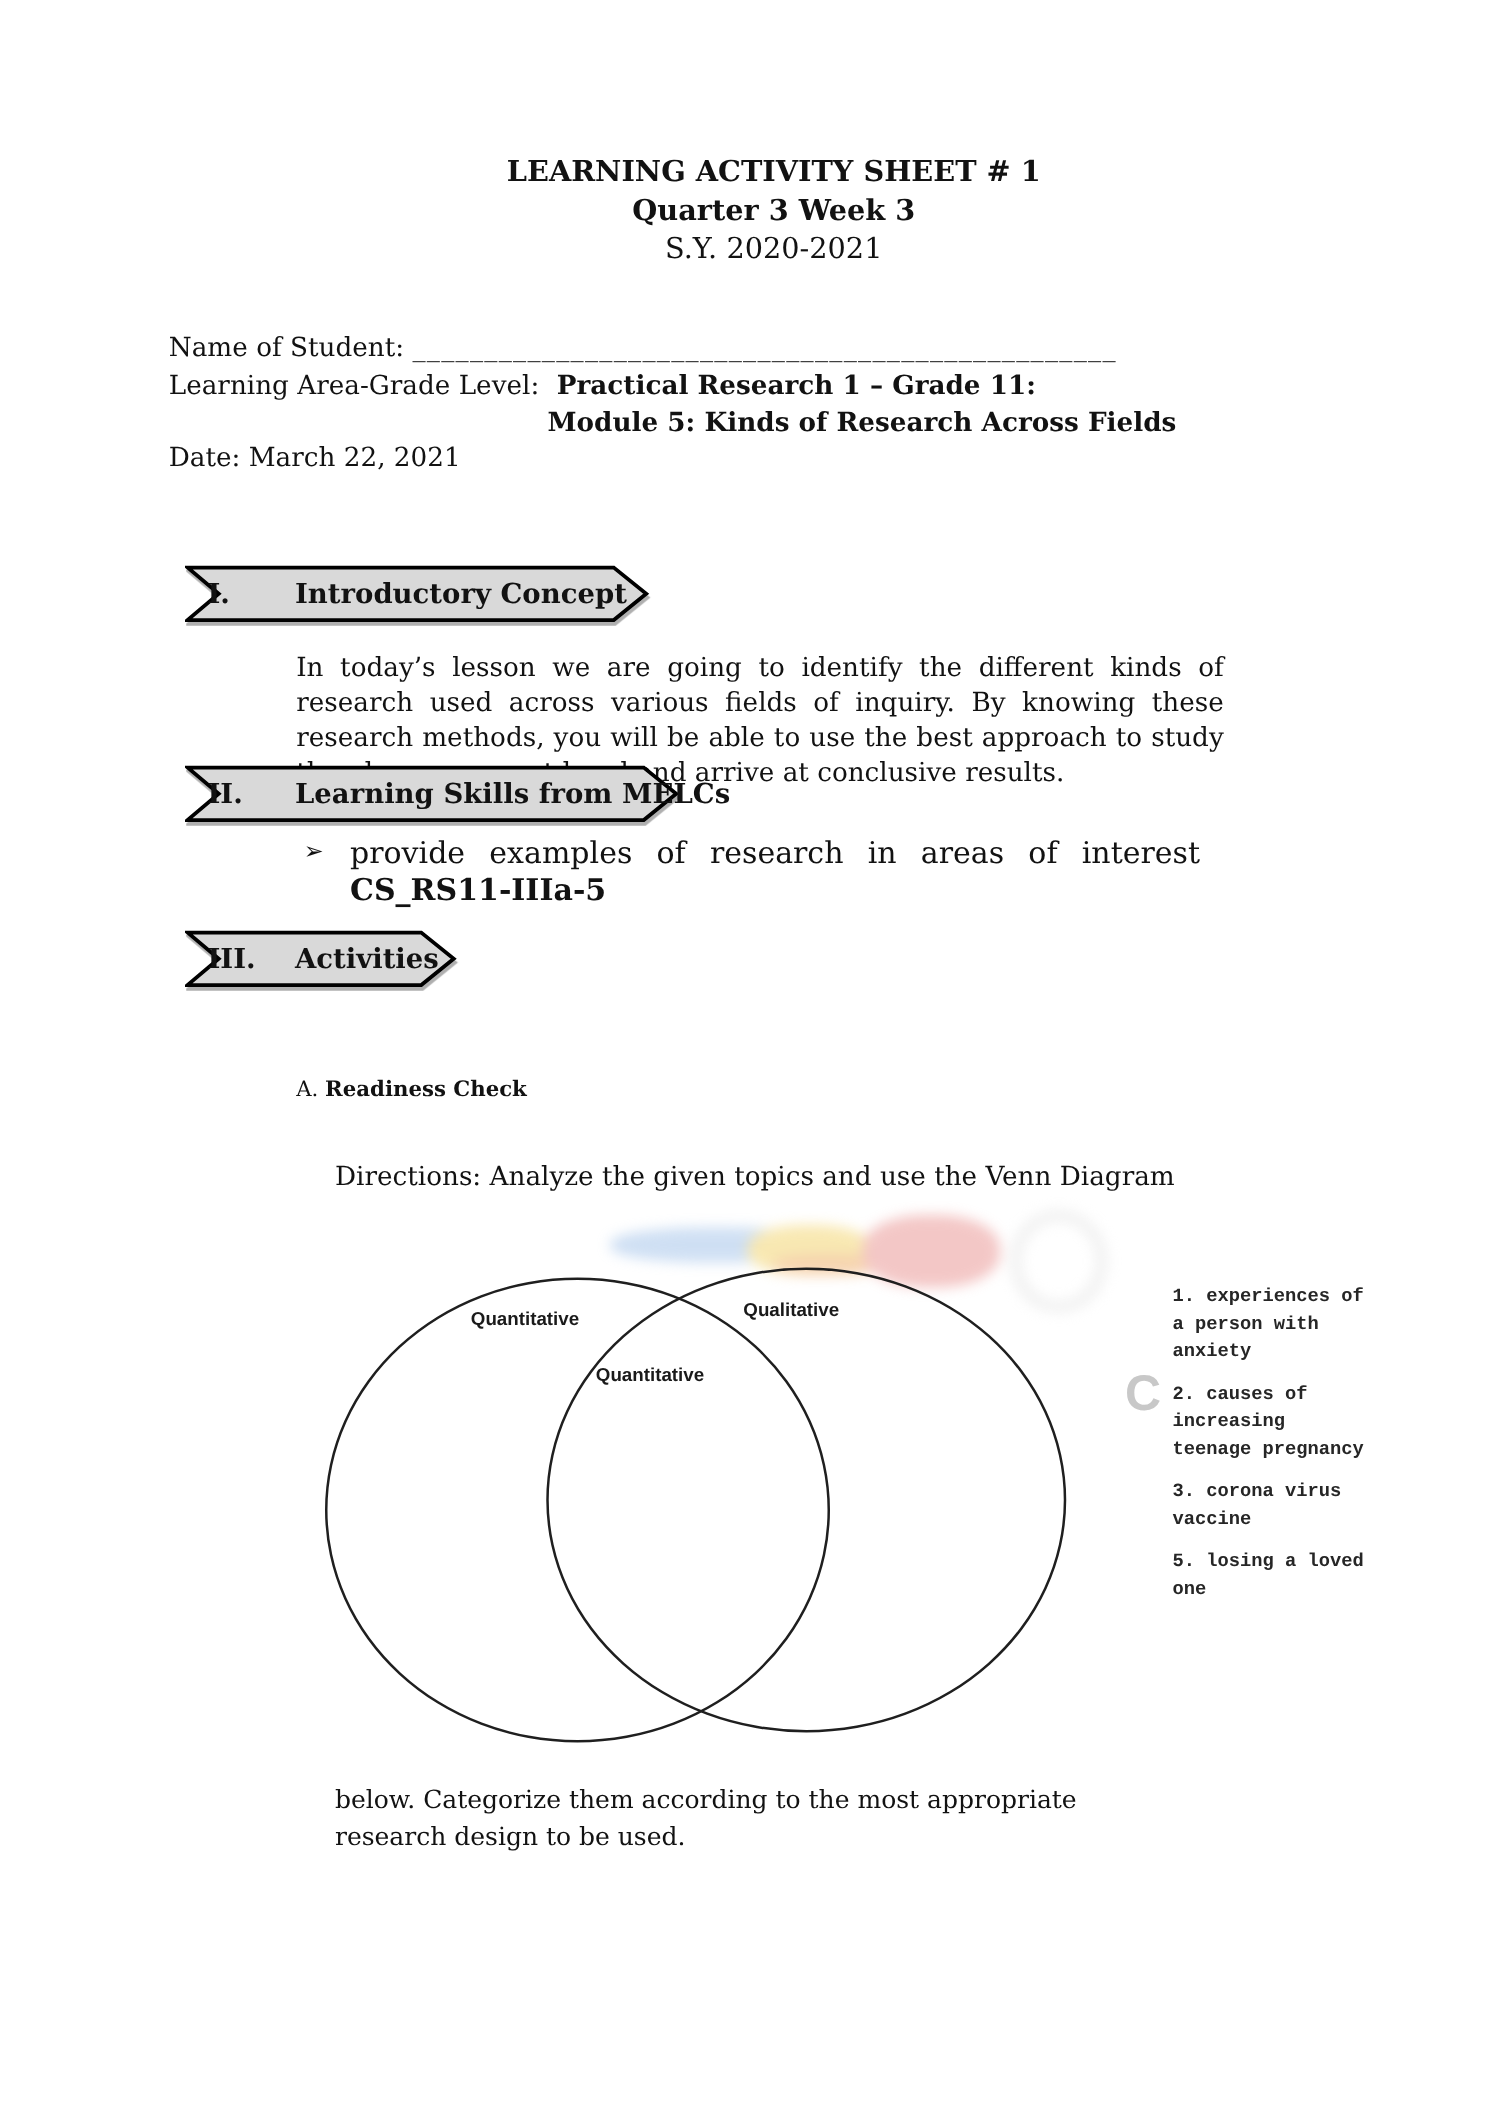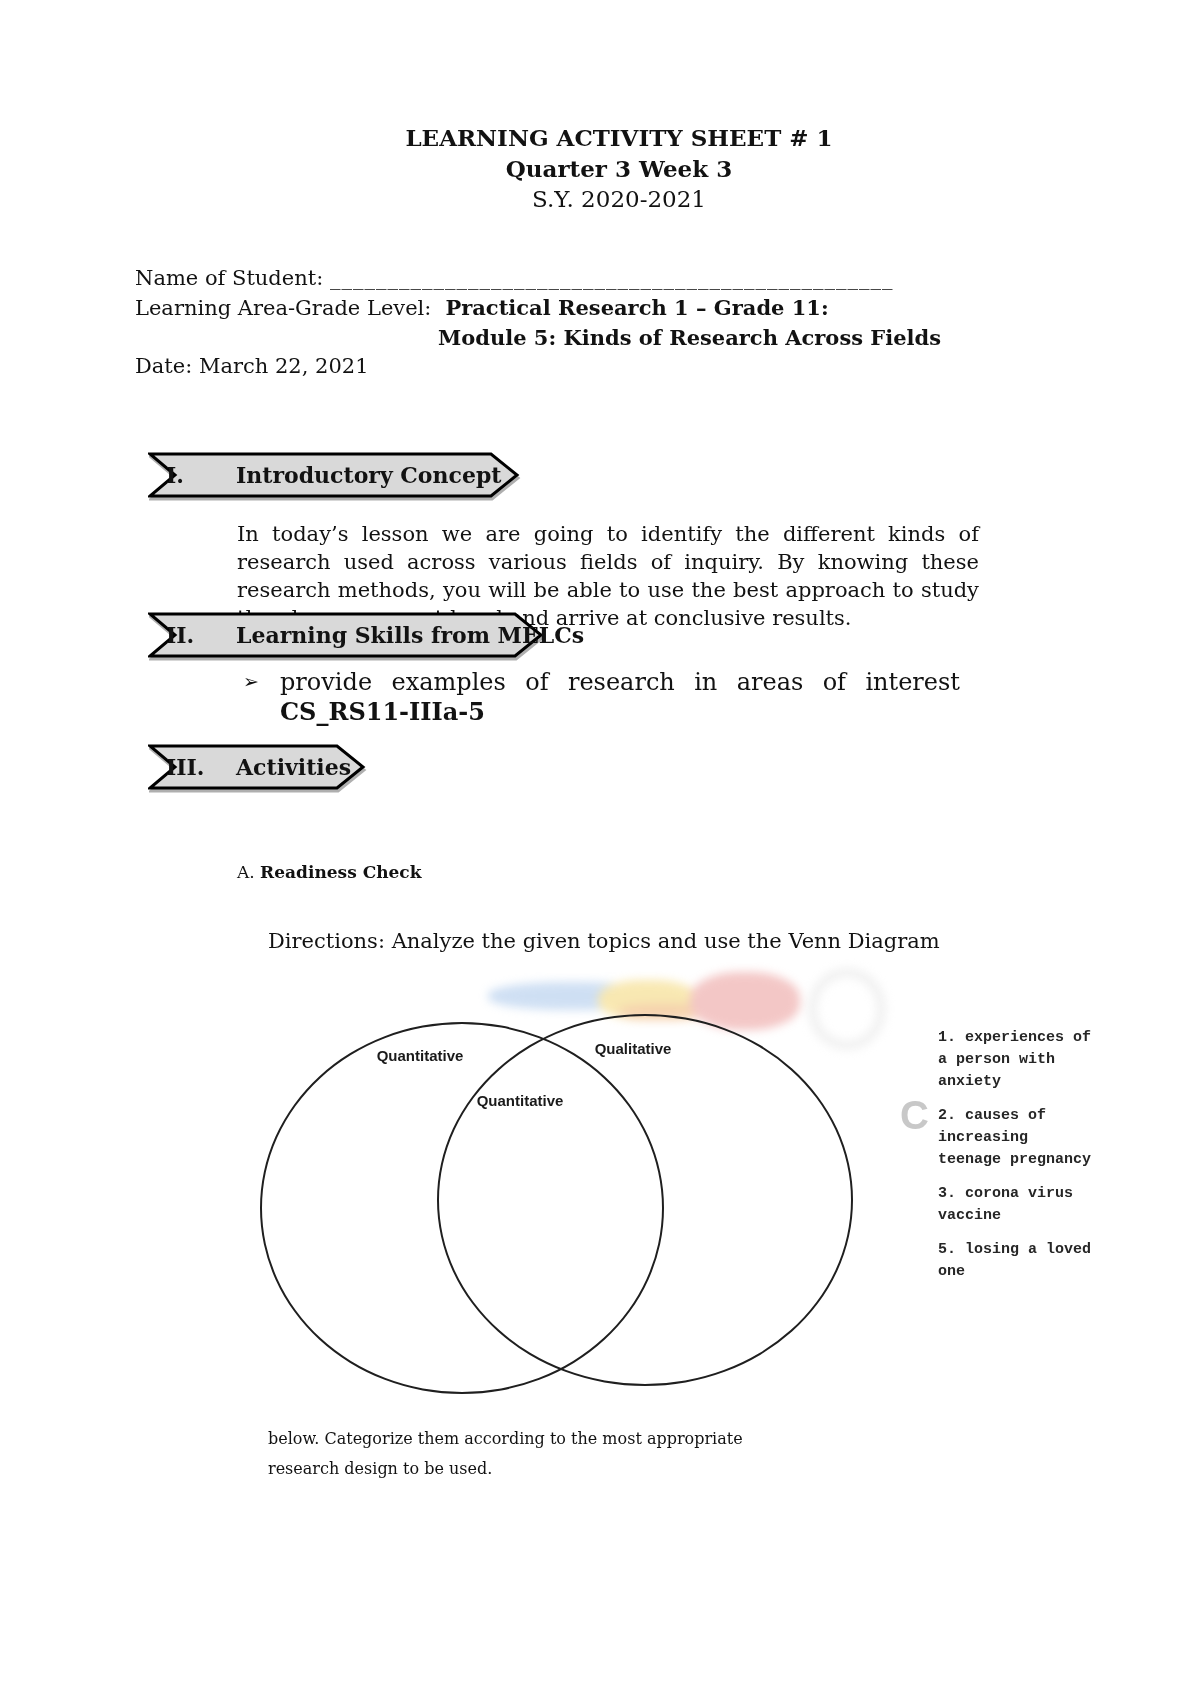--- a/index.html
+++ b/index.html
@@ -27,21 +27,21 @@
                font-size:22px;font-weight:bold;white-space:nowrap;text-align:right;}
 
   .para{left:237px;top:520px;width:742px;font-size:21px;line-height:28px;text-align:justify;}
 
   .bullet-row{left:243px;top:668px;width:720px;}
   .bullet-icon{position:absolute;left:0;top:2px;font-size:19px;font-family:"DejaVu Sans",sans-serif;}
   .bullet-text{margin-left:37px;width:680px;font-size:24px;line-height:29px;text-align:justify;}
 
   .readiness{left:237px;top:862px;font-size:17px;}
   .directions{left:268px;top:929px;font-size:21px;}
-  .closing{left:268px;top:1424px;font-size:16px;line-height:30px;}
+  .closing{left:268px;top:1424px;font-size:20px;line-height:30px;}
 
   
   .watermark{left:468px;top:968px;width:410px;height:66px;filter:blur(5px);opacity:.5;}
   .wm{position:absolute;border-radius:45%;}
   .wm-blue{left:20px;top:14px;width:170px;height:28px;background:#9fc0e8;}
   .wm-yellow{left:130px;top:12px;width:100px;height:40px;background:#f2d267;}
   .wm-orange{left:150px;top:36px;width:90px;height:16px;background:#eda75f;}
   .wm-red{left:222px;top:4px;width:110px;height:58px;background:#e8908e;}
   .wm-ring{left:340px;top:0;width:60px;height:64px;background:transparent;border:9px solid #e2e2e2;border-radius:50%;}
 

